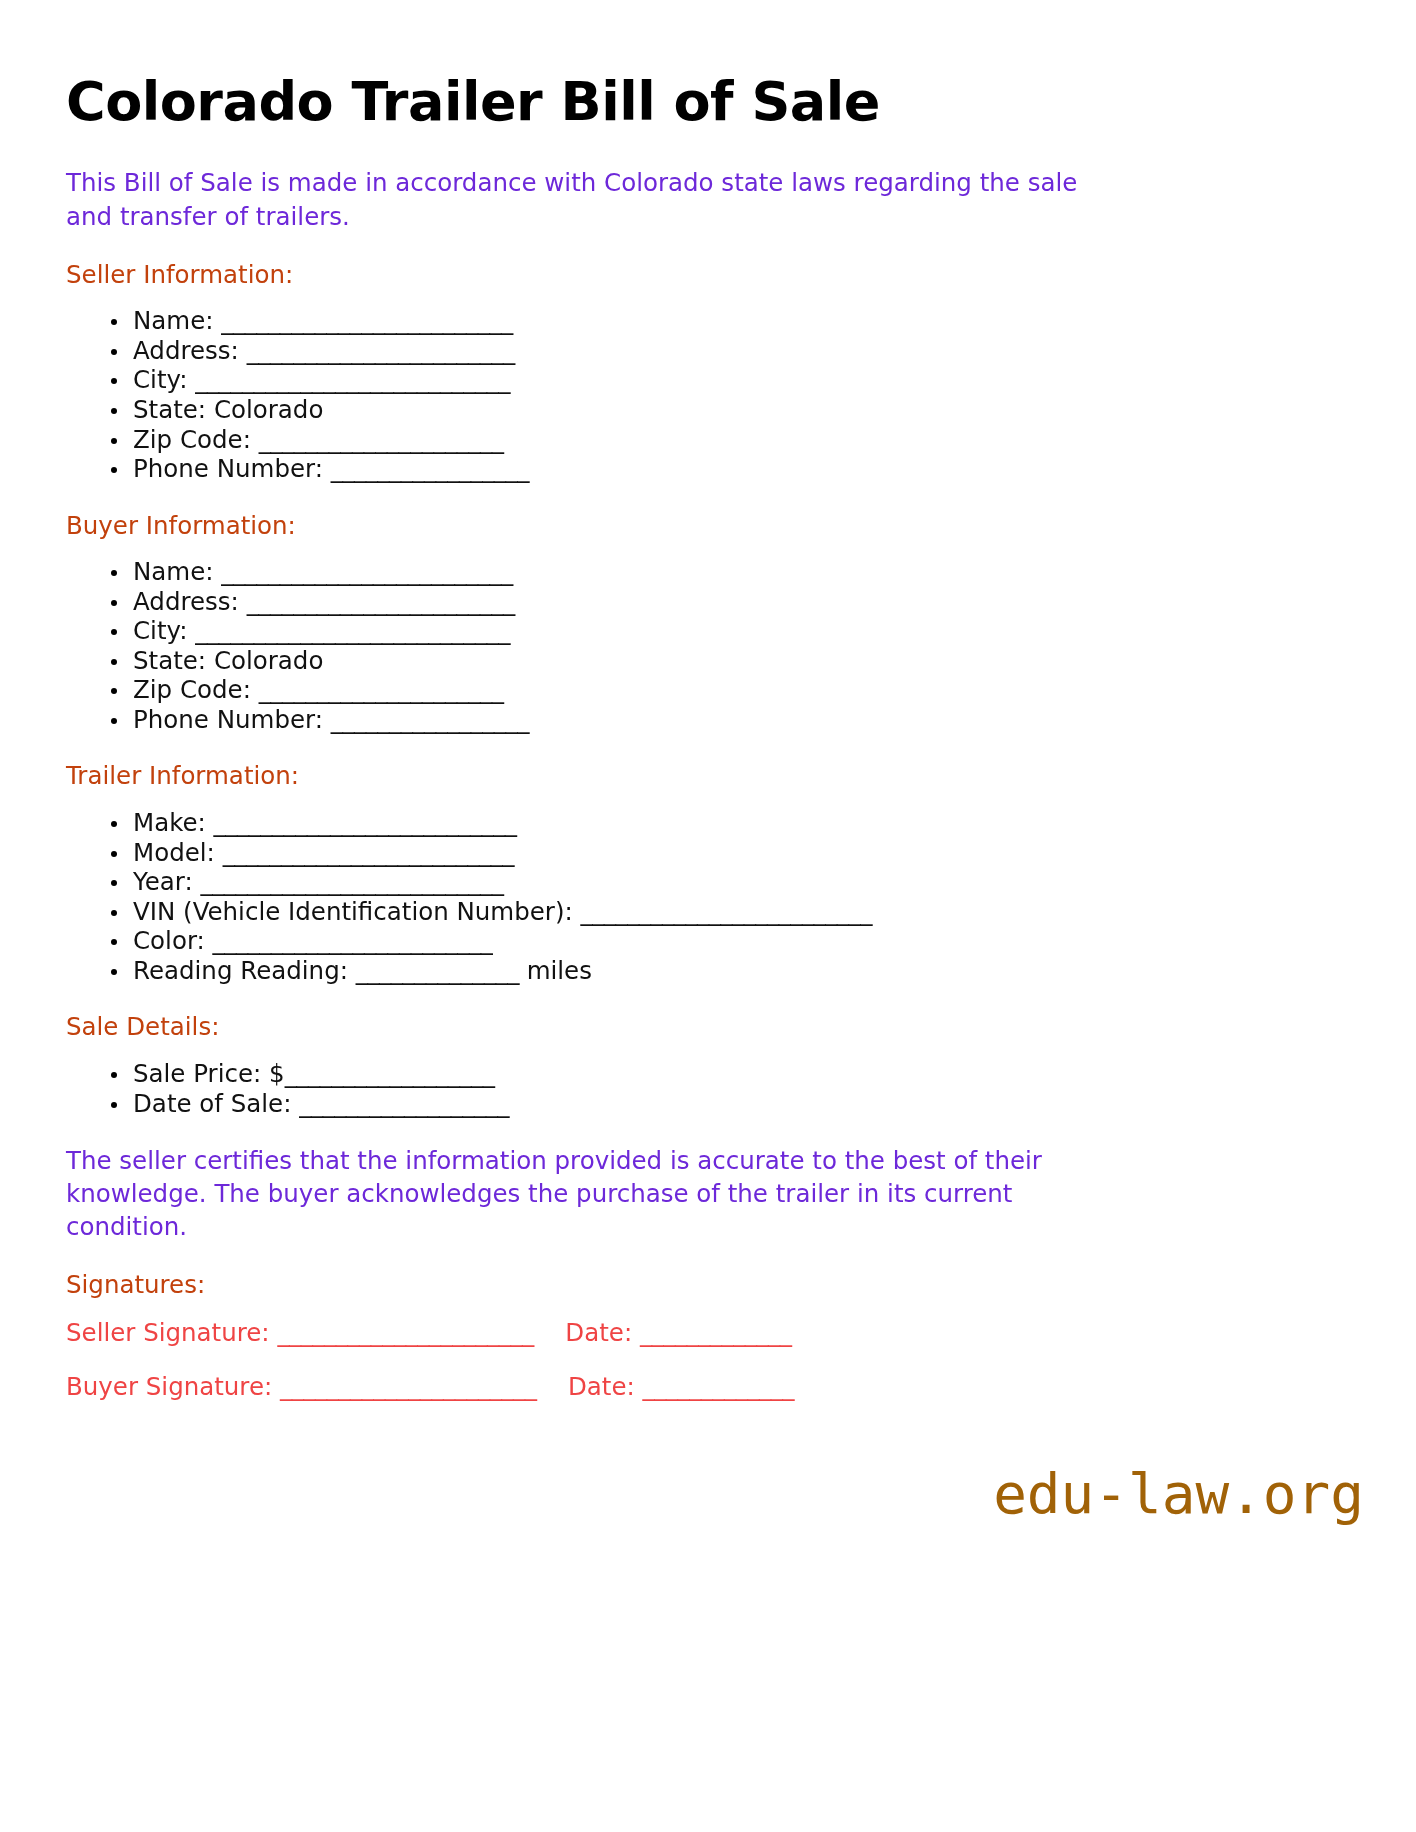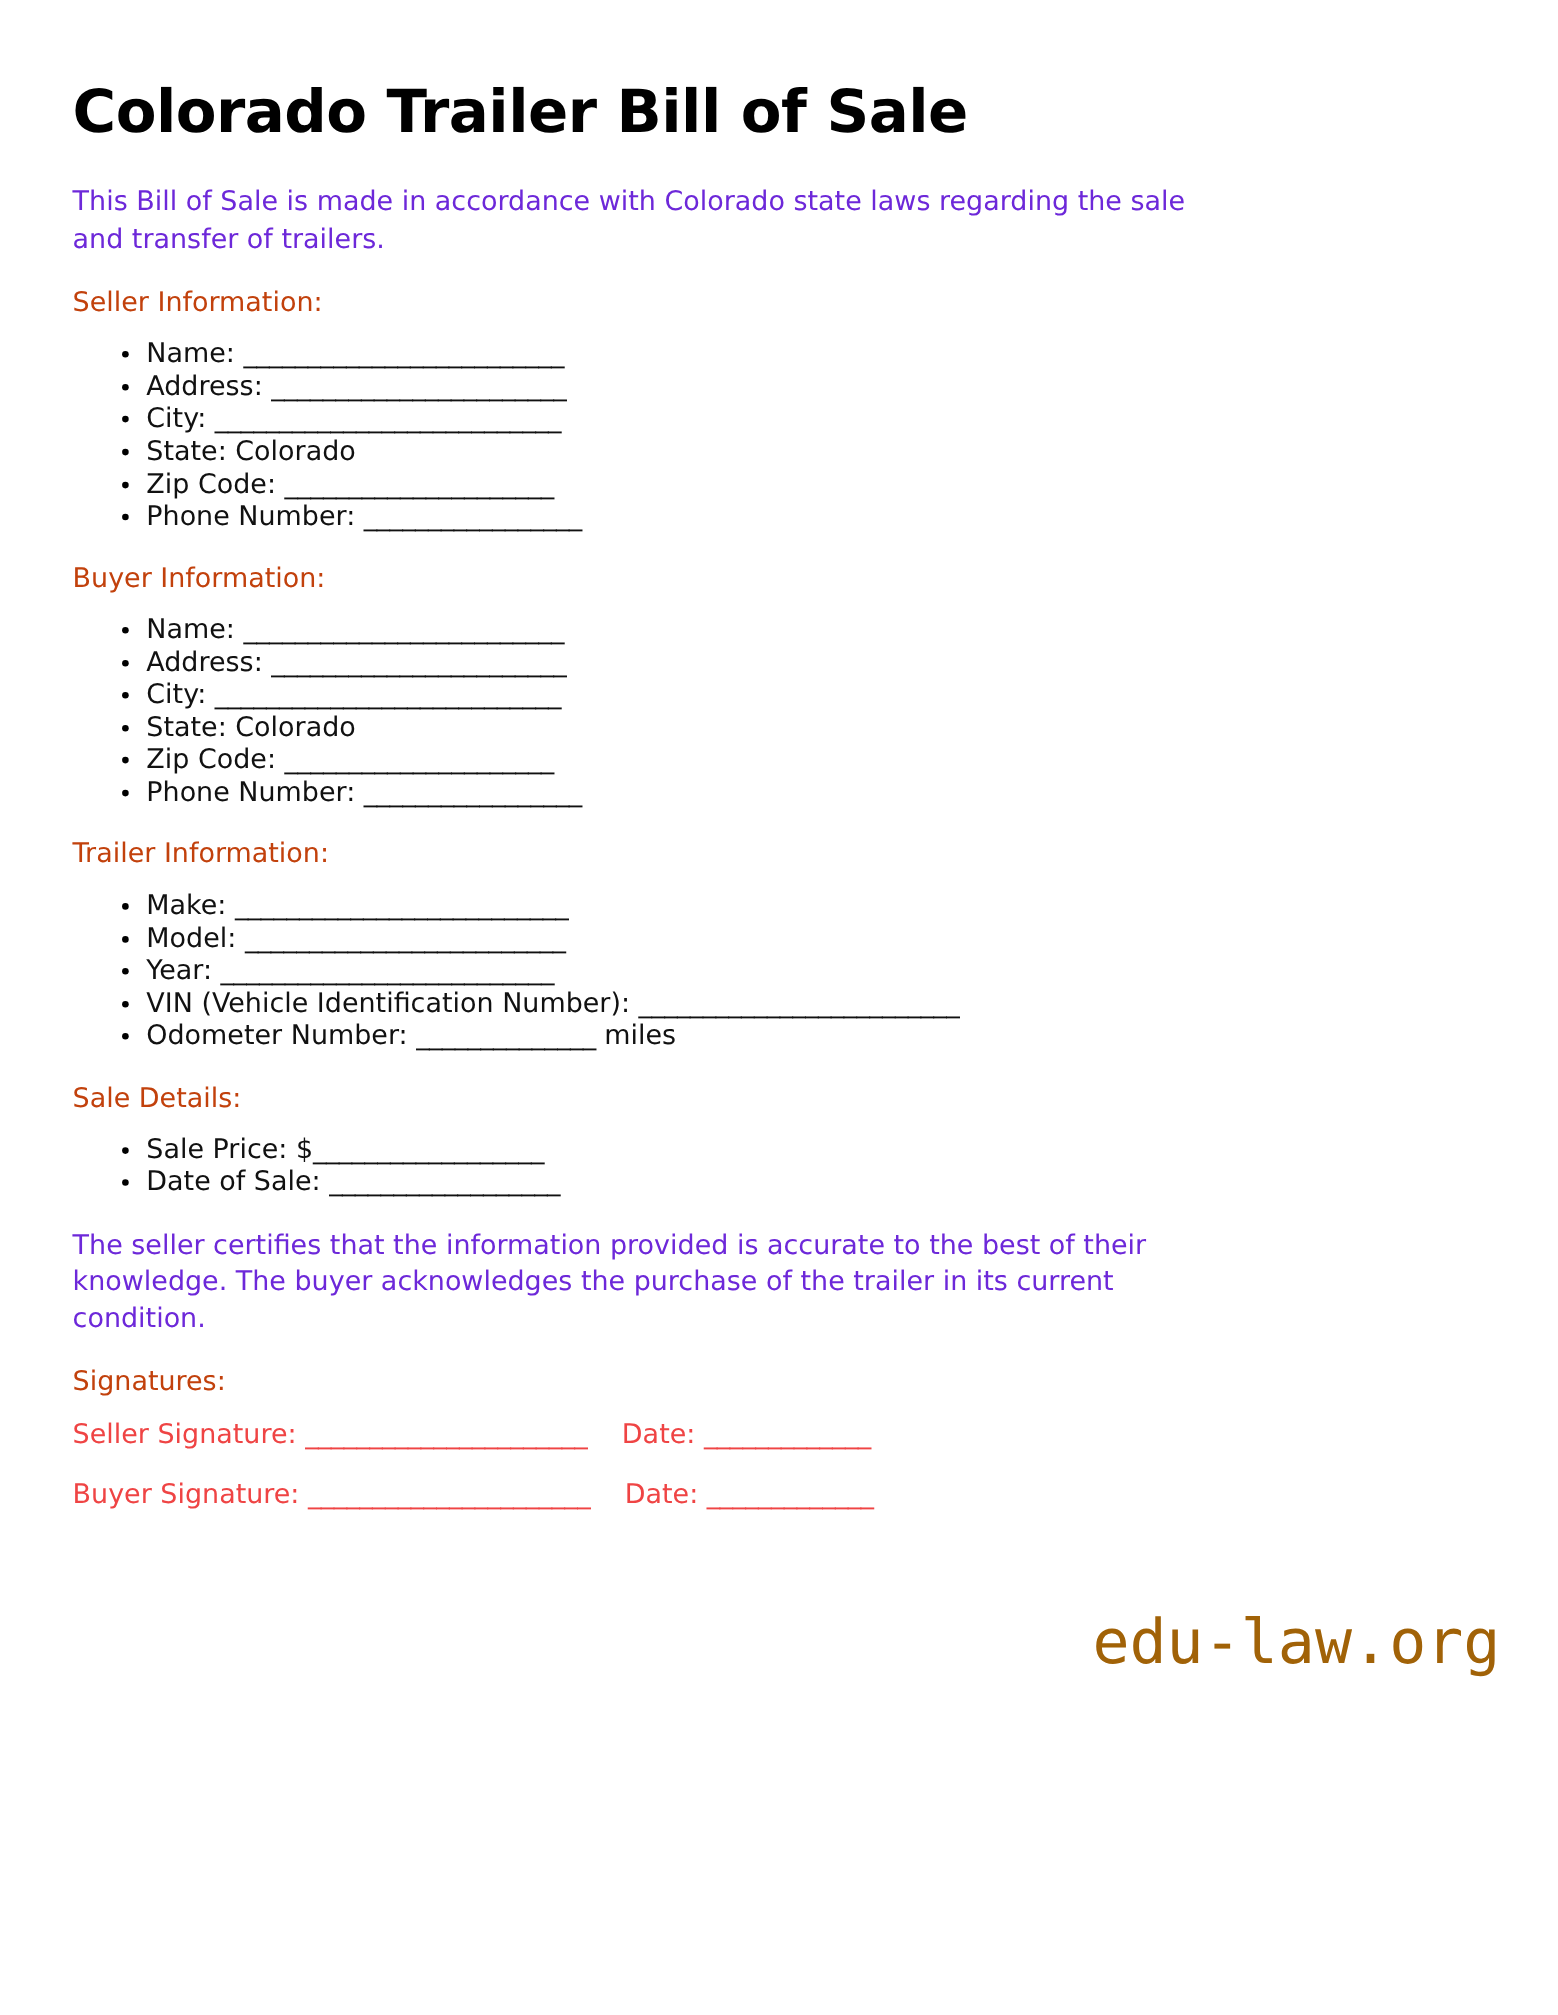--- a/index.html
+++ b/index.html
@@ -175,21 +175,25 @@
     </li>
     <li>
       <span>Year:</span>
       <span class="blank">__________________________</span>
     </li>
     <li>
       <span>VIN (Vehicle Identification Number):</span>
       <span class="blank">_________________________</span>
     </li>
     <li>
-      <span>Odometer Number:</span>
+      <span>Color:</span>
+      <span class="blank">________________________</span>
+    </li>
+    <li>
+      <span>Reading Reading:</span>
       <span class="blank">______________</span>
       <span>miles</span>
     </li>
   </ul>
 
   <h2 class="section-heading">Sale Details:</h2>
   <ul class="field-list">
     <li><span>Sale Price: $</span><span class="blank">__________________</span></li>
     <li>
       <span>Date of Sale:</span>

